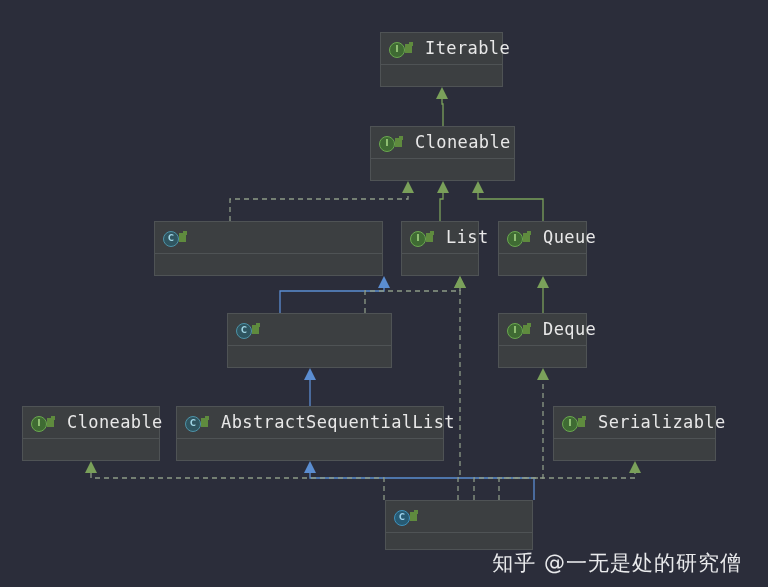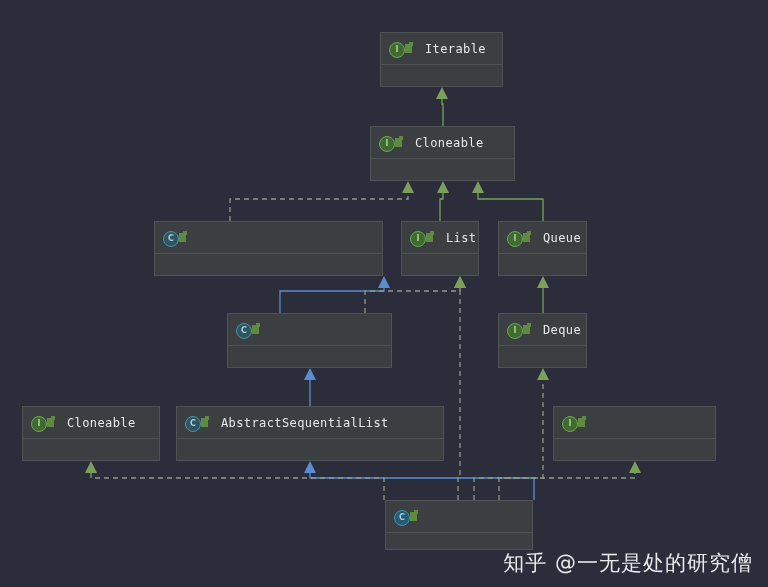--- a/index.html
+++ b/index.html
@@ -36,21 +36,21 @@
     padding: 0 10px 0 8px;
     border-bottom: 1px solid #4f5355;
     box-sizing: border-box;
     white-space: nowrap;
   }
   .node-body {
     height: 22px;
   }
   .node-label {
     color: #e8e8e8;
-    font-size: 12px;
+    font-size: 17px;
     letter-spacing: 0.4px;
     line-height: 1;
   }
   
   .icon-stack {
     position: relative;
     display: inline-flex;
     align-items: center;
     margin-right: 10px;
     width: 26px;
@@ -99,21 +99,21 @@
     content: "";
     position: absolute;
     left: 4px;
     top: -2px;
     width: 4px;
     height: 4px;
     background: #5f8b3e;
   }
   .watermark {
     position: absolute;
-    right: 15px;
+    right: 26px;
     bottom: 10px;
     color: #e9eaec;
     font-size: 21px;
     font-family: "DejaVu Sans", "Liberation Sans", sans-serif;
     letter-spacing: 1px;
     z-index: 20;
     white-space: nowrap;
   }
 </style>
 </head>
@@ -240,20 +240,21 @@
           <span class="node-label">AbstractSequentialList</span>
         </div>
         <div class="node-body"></div>
       </div>
       <div class="node" style="left: 553px; top: 406px; width: 163px; height: 55px;">
         <div class="node-header">
           <span class="icon-stack">
             <span class="ic-circle ic-iface">I</span>
             <span class="ic-flag"></span>
           </span>
+          <span class="node-label">Serializable</span>
         </div>
         <div class="node-body"></div>
       </div>
       <div class="node" style="left: 385px; top: 500px; width: 148px; height: 50px;">
         <div class="node-header">
           <span class="icon-stack">
             <span class="ic-circle ic-class">C</span>
             <span class="ic-flag"></span>
           </span>
         </div>

